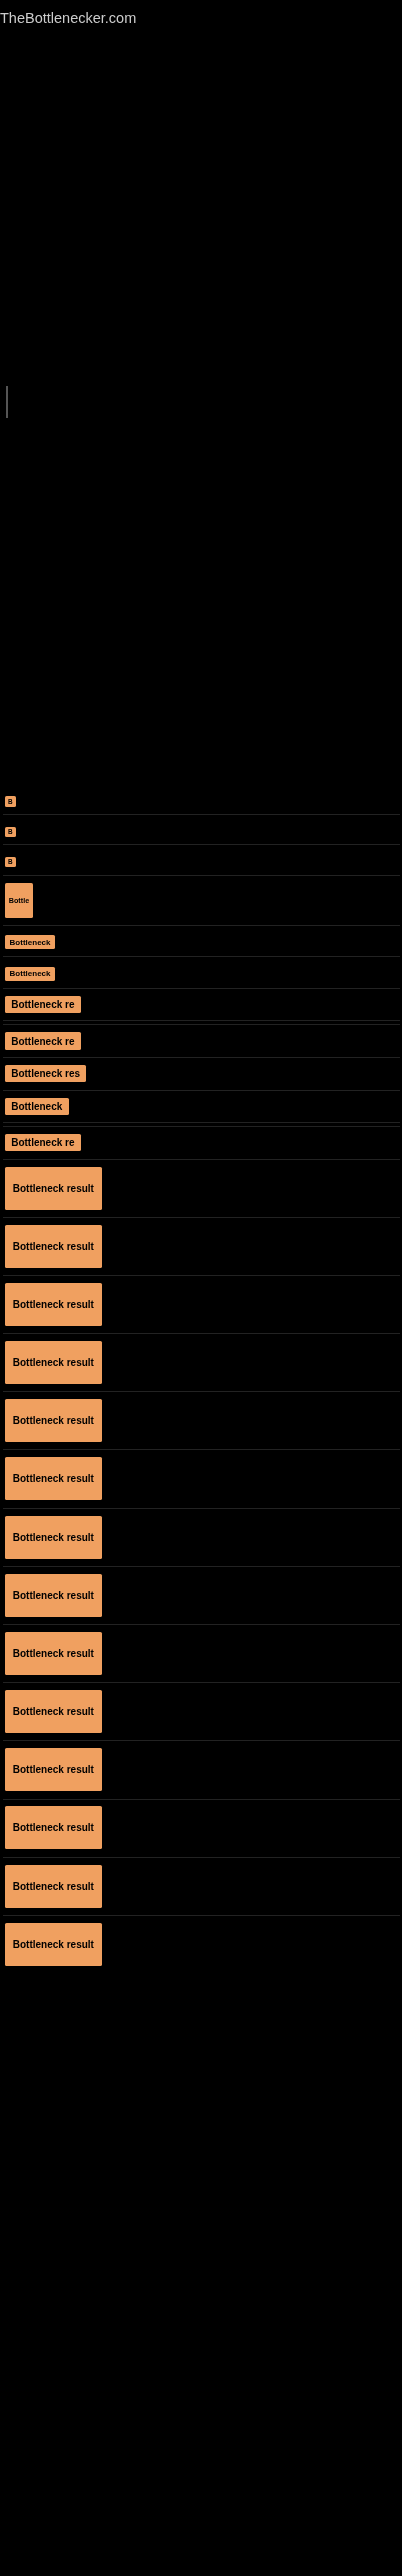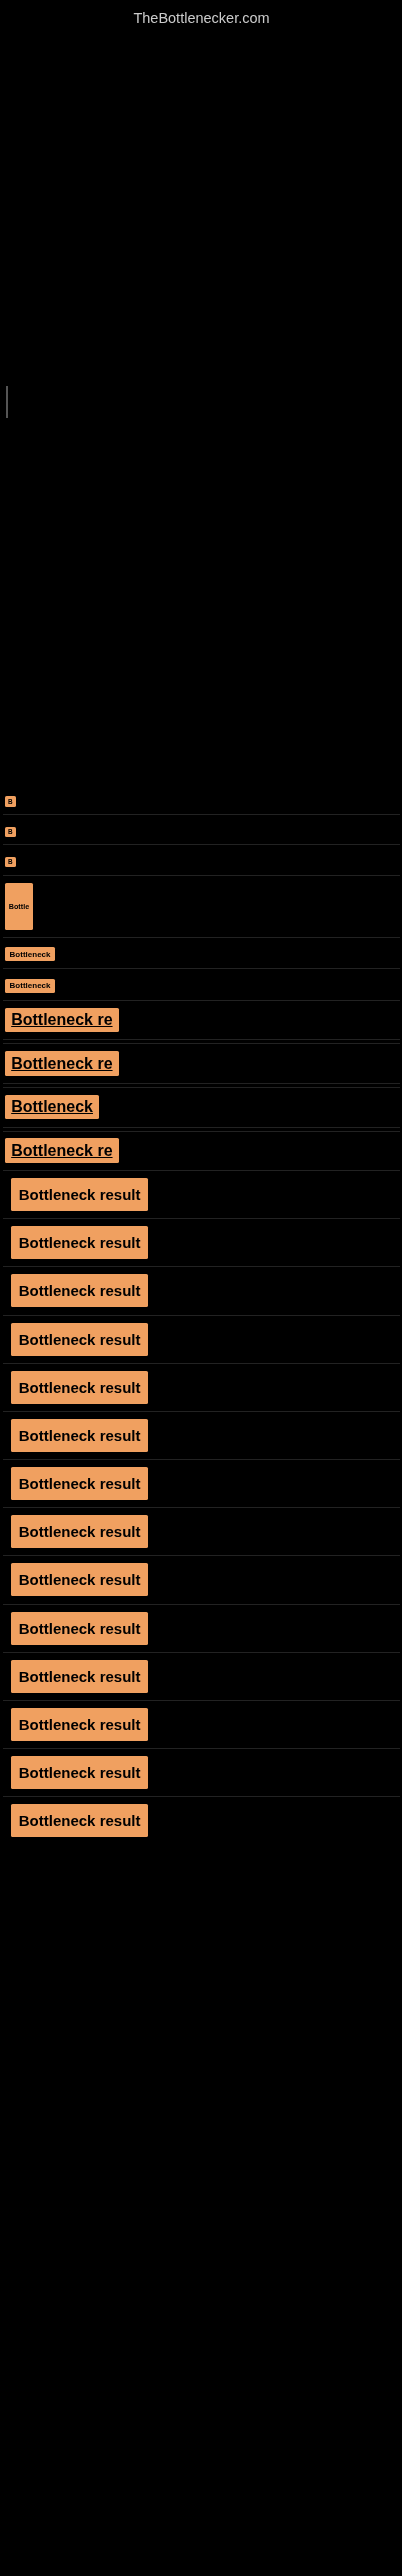--- a/index.html
+++ b/index.html
@@ -11,21 +11,21 @@
       background-color: #000000;
       width: 403px;
       min-height: 2576px;
       font-family: Arial, sans-serif;
       position: relative;
       overflow-x: hidden;
     }
     .site-title {
       color: #cccccc;
       font-size: 14.5px;
-      text-align: center;
+      text-align: left;
       padding: 9.7px 0 6.4px 0;
       font-weight: normal;
     }
     .chart-area {
       width: 100%;
       height: 370px;
       background-color: #000000;
       position: relative;
     }
     .bottleneck-label {
@@ -55,24 +55,24 @@
     .items-container {
       padding: 0 3.2px;
       margin-top: 386px;
     }
     .row {
       display: block;
       padding: 4px 1.6px;
     }
     
     .size-xs .bottleneck-label { font-size: 6.4px; padding: 1.6px 3.2px; }
-    .size-sm .bottleneck-label { font-size: 7.2px; padding: 19px 4px; }
+    .size-sm .bottleneck-label { font-size: 7.2px; padding: 13px 4px; }
     .size-md .bottleneck-label { font-size: 8px; padding: 2.4px 4.8px; }
-    .size-normal .bottleneck-label { font-size: 16px; padding: 3.2px 6.4px; text-decoration: underline; }
-    .size-full .bottleneck-label { font-size: 15px; padding: 8px 8px; margin-left: 6px; }
+    .size-normal .bottleneck-label { font-size: 10px; padding: 3.2px 6.4px; }
+    .size-full .bottleneck-label { font-size: 10px; padding: 16px 8px; }
   </style>
 </head>
 <body>
 
 <div class="site-title">TheBottlenecker.com</div>
 
 <div class="chart-area">
   
 </div>
 
@@ -90,20 +90,21 @@
     <div class="section-divider"></div>
     <div class="row size-md"><span class="bottleneck-label">Bottleneck</span></div>
     <div class="section-divider"></div>
     <div class="row size-md"><span class="bottleneck-label">Bottleneck</span></div>
     <div class="section-divider"></div>
     <div class="row size-normal"><span class="bottleneck-label">Bottleneck re</span></div>
     <div class="section-divider"></div>
     <div class="section-divider"></div>
     <div class="row size-normal"><span class="bottleneck-label">Bottleneck re</span></div>
     <div class="section-divider"></div>
+    <div class="row size-normal"><span class="bottleneck-label">Bottleneck res</span></div>
     <div class="section-divider"></div>
     <div class="row size-normal"><span class="bottleneck-label">Bottleneck</span></div>
     <div class="section-divider"></div>
     <div class="section-divider"></div>
     <div class="row size-normal"><span class="bottleneck-label">Bottleneck re</span></div>
     <div class="section-divider"></div>
     <div class="row size-full"><span class="bottleneck-label">Bottleneck result</span></div>
     <div class="section-divider"></div>
     <div class="row size-full"><span class="bottleneck-label">Bottleneck result</span></div>
     <div class="section-divider"></div>

